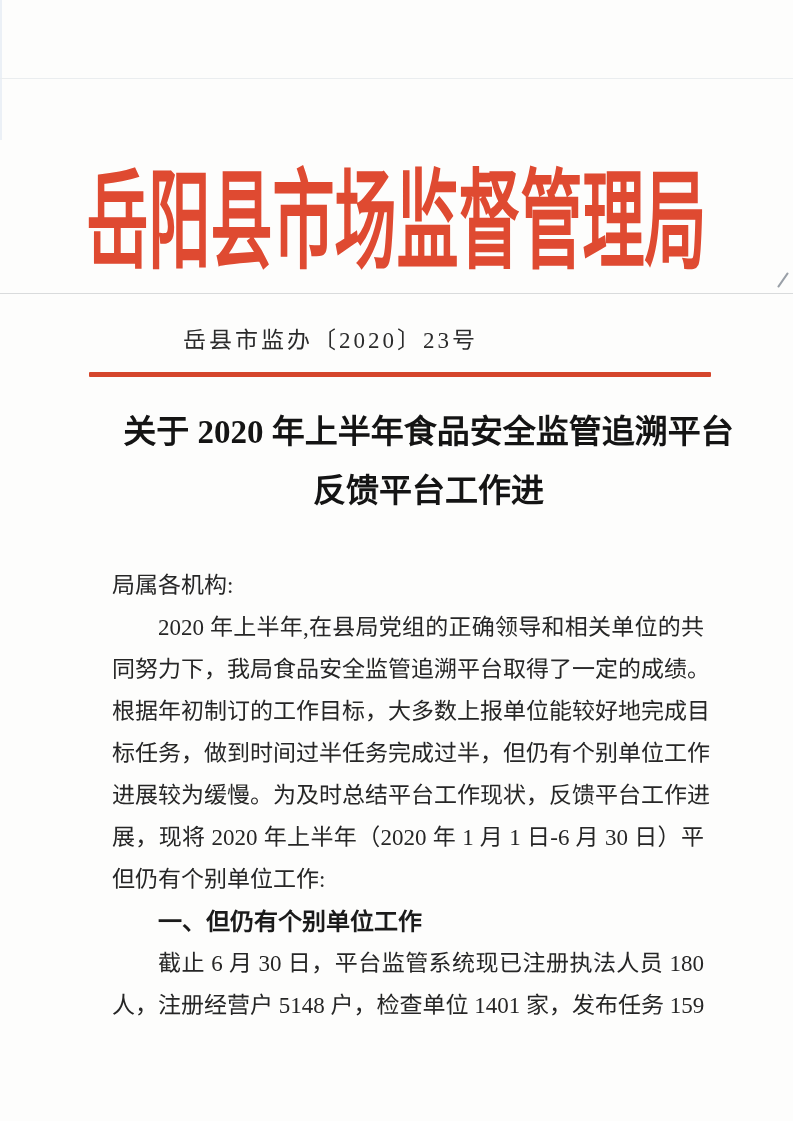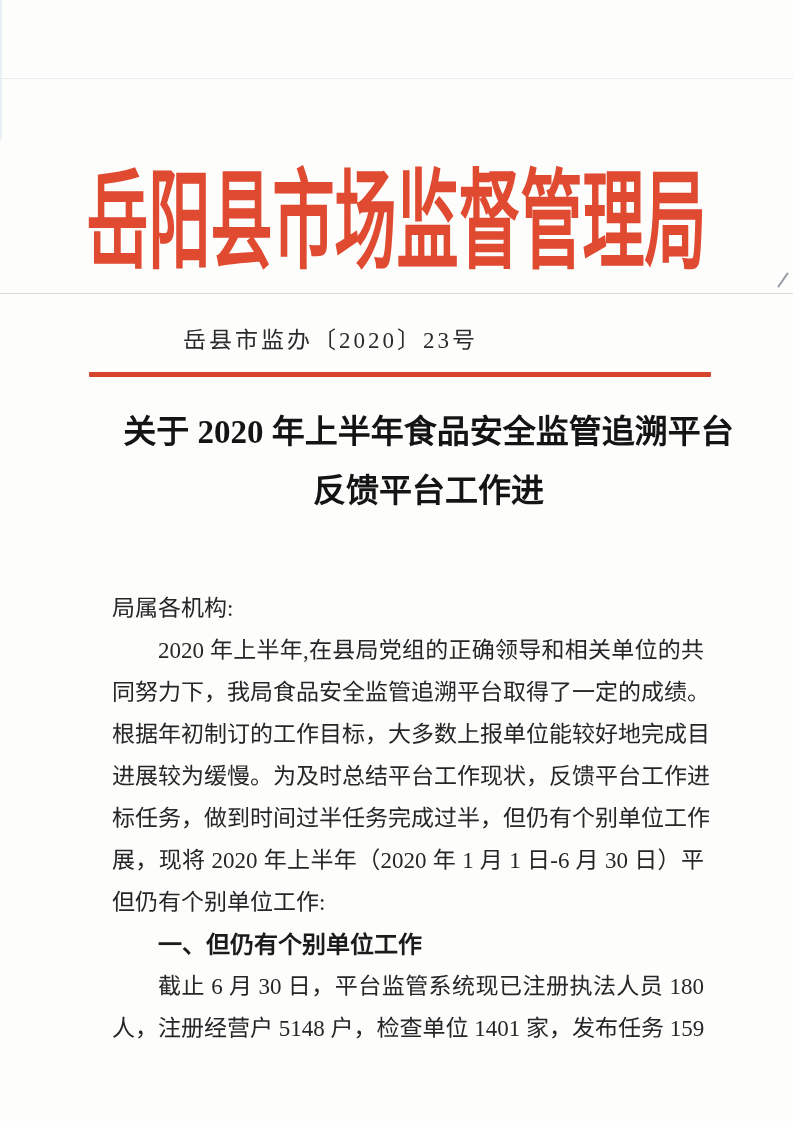--- a/index.html
+++ b/index.html
@@ -83,21 +83,21 @@
     text-align: center;
     font-size: 33px;
     line-height: 59px;
     font-weight: 700;
     color: #141414;
     margin-left: 32px;
   }
   
   .body-text {
     position: absolute;
-    left: 112px; top: 588px;
+    left: 112px; top: 565px;
     width: 592px;
     font-size: 23px;
     line-height: 42px;
     color: #262626;
   }
   .body-text p {
     margin: 0;
     white-space: nowrap;
     height: 42px;
   }
@@ -133,22 +133,22 @@
   <div class="doc-title">
     <div>关于 2020 年上半年食品安全监管追溯平台</div>
     <div>反馈平台工作进</div>
   </div>
 
   <div class="body-text">
     <p>局属各机构:</p>
     <p class="indent justify">2020 年上半年,在县局党组的正确领导和相关单位的共</p>
     <p class="justify">同努力下，我局食品安全监管追溯平台取得了一定的成绩。</p>
     <p class="justify">根据年初制订的工作目标，大多数上报单位能较好地完成目</p>
+    <p class="justify">标任务，做到时间过半任务完成过半，但仍有个别单位工作</p>
     <p class="justify">进展较为缓慢。为及时总结平台工作现状，反馈平台工作进</p>
-    <p class="justify">标任务，做到时间过半任务完成过半，但仍有个别单位工作</p>
     <p class="justify">展，现将 2020 年上半年（2020 年 1 月 1 日-6 月 30 日）平</p>
     <p>但仍有个别单位工作:</p>
     <p class="indent heading">一、但仍有个别单位工作</p>
     <p class="indent justify">截止 6 月 30 日，平台监管系统现已注册执法人员 180</p>
     <p class="justify">人，注册经营户 5148 户，检查单位 1401 家，发布任务 159</p>
   </div>
 
 </div>
 
 </body></html>

